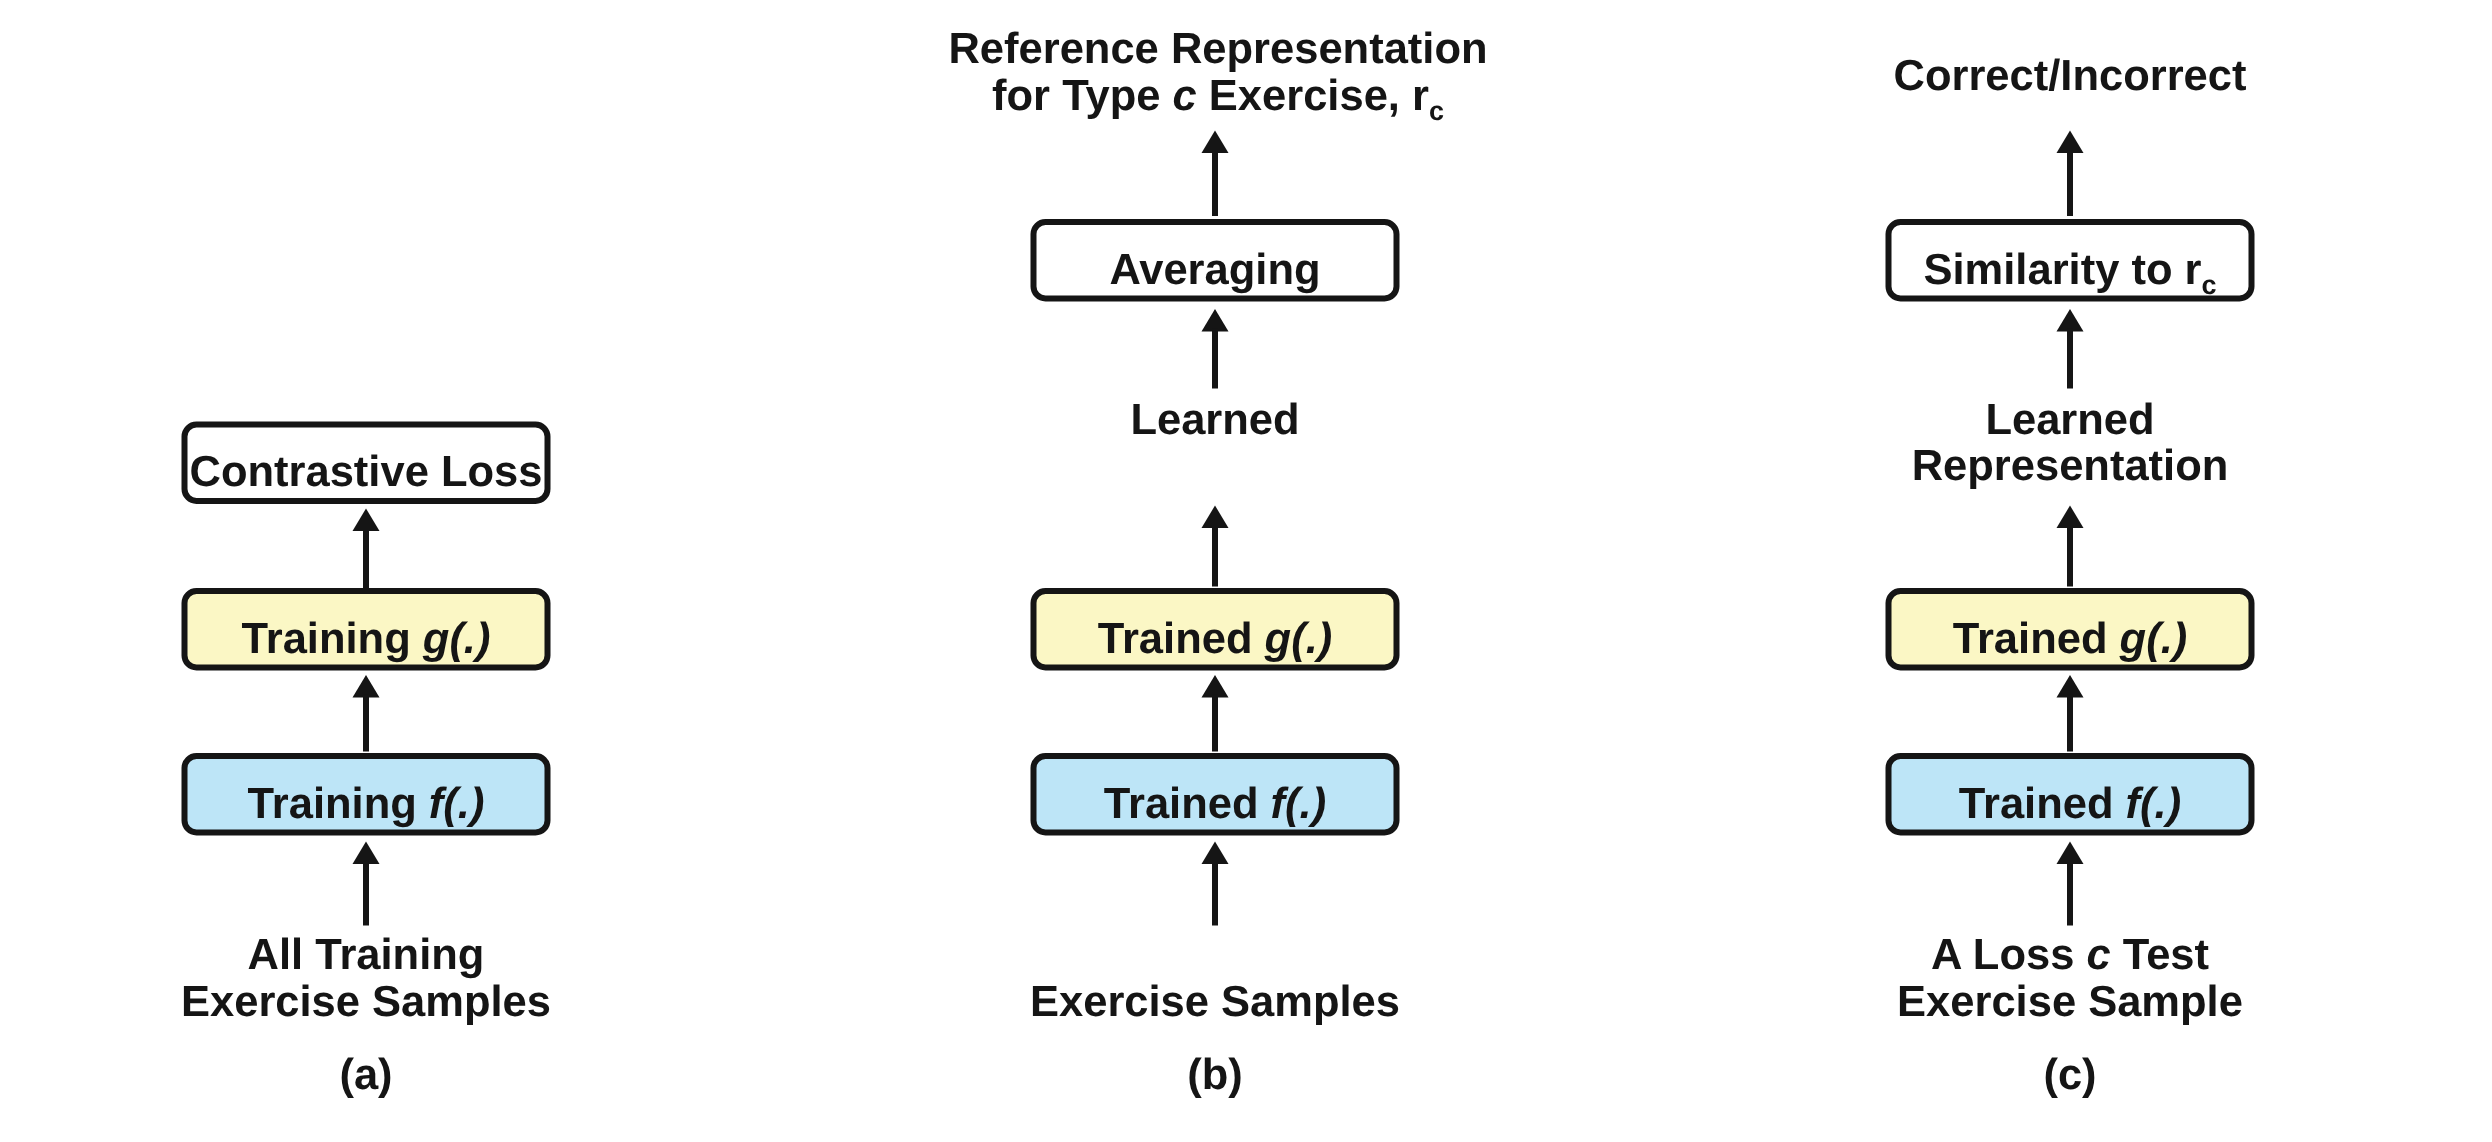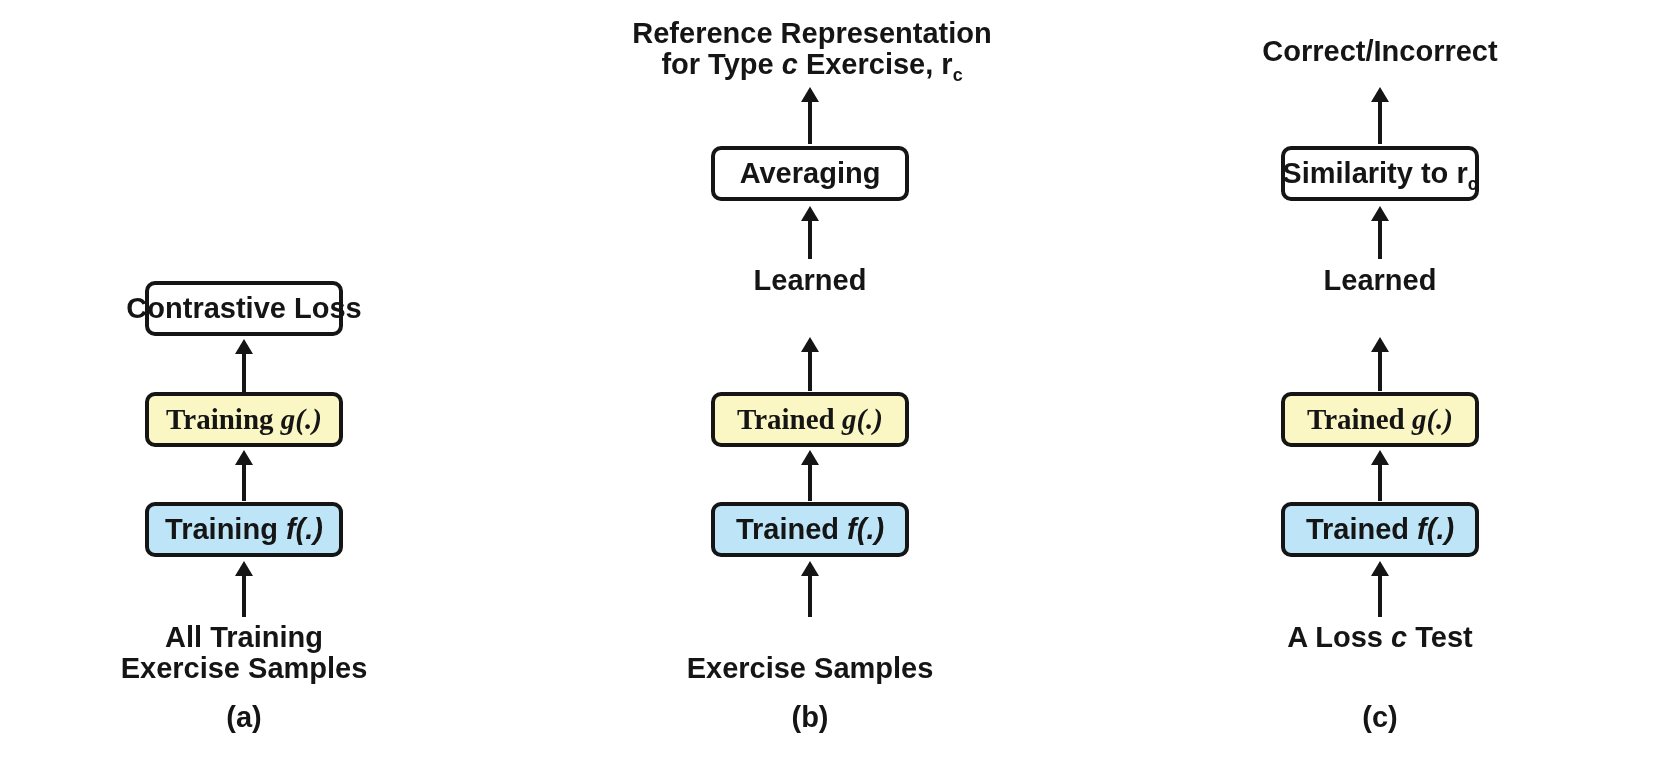--- a/index.html
+++ b/index.html
@@ -9,26 +9,26 @@
     --stroke:#151515;
     --background:#FFFFFF;
   }
   html,body{margin:0;padding:0;background:var(--background);}
   .stage{
     position:relative;width:1661px;height:761px;background:var(--background);
     font-family:"Liberation Sans","DejaVu Sans",sans-serif;
     font-weight:700;color:var(--stroke);overflow:hidden;
   }
   .box{
-    position:absolute;width:198px;height:55px;transform:translateX(-50%);
+    position:absolute;width:246px;height:55px;transform:translateX(-50%);
     border:4px solid var(--stroke);border-radius:10px;background:var(--box-white);
-    display:flex;align-items:center;justify-content:center;
+    display:flex;align-items:flex-end;justify-content:center;
     font-size:29px;box-sizing:border-box;white-space:nowrap;
   }
-  .box.yellow{background:var(--box-yellow);font-family:Liberation Serif, serif;}
+  .box.yellow{background:var(--box-yellow);}
   .box.blue{background:var(--box-blue);}
   .arrow{
     position:absolute;width:20px;transform:translateX(-50%);
     display:flex;flex-direction:column;align-items:center;
   }
   .arrow .head{
     width:0;height:0;flex:0 0 auto;
     border-left:9px solid transparent;border-right:9px solid transparent;
     border-bottom:15px solid var(--stroke);
   }
@@ -149,20 +149,21 @@
       <span><span>Similarity to </span><span>r</span><sub class="sub">c</sub></span>
     </div>
 
     <div class="arrow" style="left:1380px;top:206px;height:53px">
       <div class="head"></div>
       <div class="shaft"></div>
     </div>
 
     <div class="txt" style="left:1380px;top:265px">
       <span>Learned</span><br>
+      <span>Representation</span>
     </div>
 
     <div class="arrow" style="left:1380px;top:337px;height:54px">
       <div class="head"></div>
       <div class="shaft"></div>
     </div>
 
     <div class="box yellow" style="left:1380px;top:392px">
       <span><span>Trained </span><i class="math">g(.)</i></span>
     </div>
@@ -176,18 +177,19 @@
       <span><span>Trained </span><i class="math">f(.)</i></span>
     </div>
 
     <div class="arrow" style="left:1380px;top:561px;height:56px">
       <div class="head"></div>
       <div class="shaft"></div>
     </div>
 
     <div class="txt" style="left:1380px;top:622px">
       <span><span>A Loss </span><i class="math">c</i><span> Test</span></span><br>
+      <span>Exercise Sample</span>
     </div>
 
     <div class="caption" style="left:1380px;top:701px">(c)</div>
   </section>
 
 </div>
 
 </body></html>

